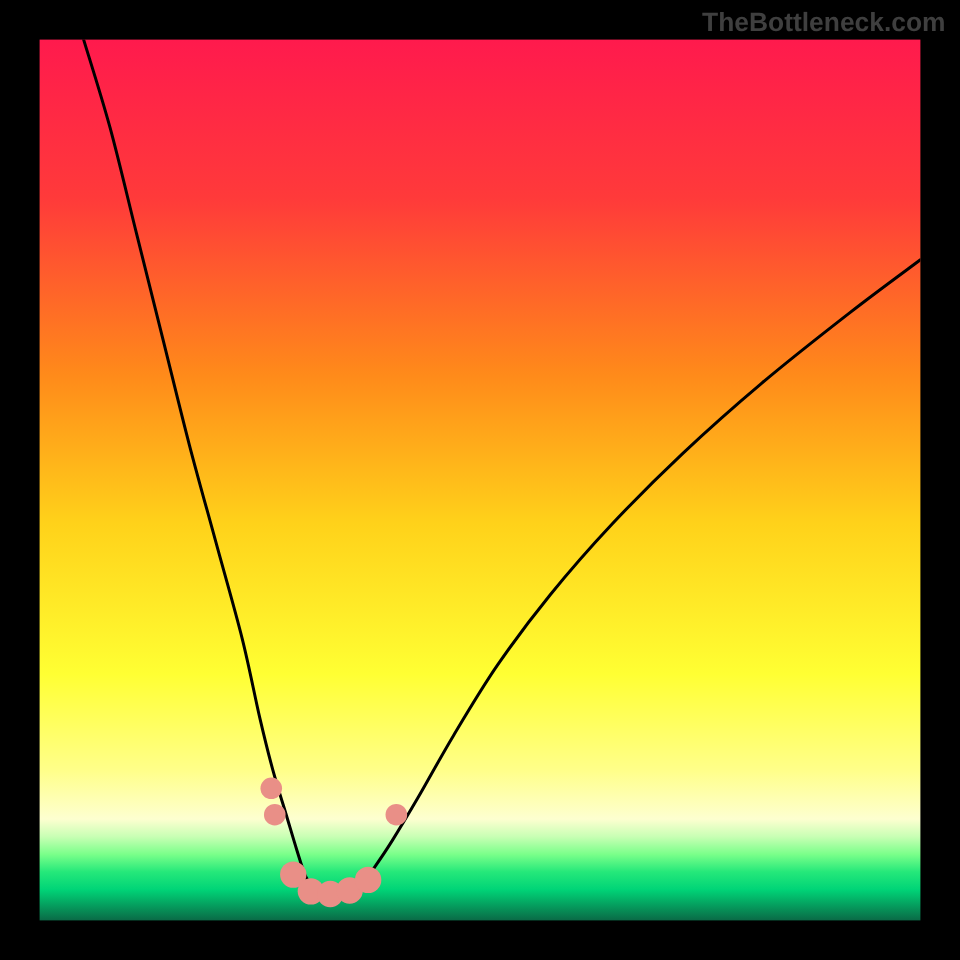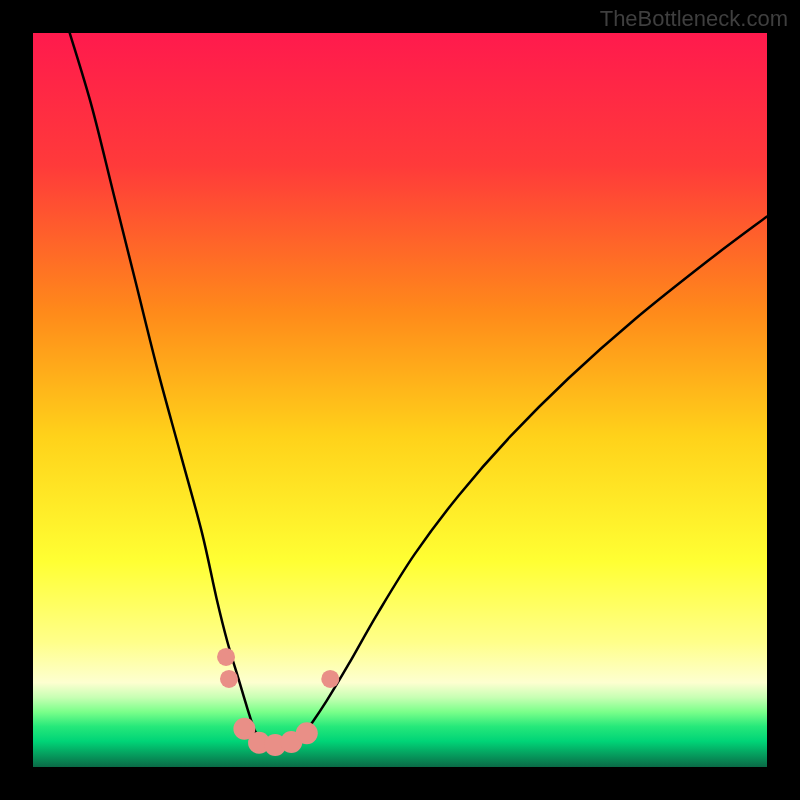--- a/index.html
+++ b/index.html
@@ -18,21 +18,21 @@
     width: 800px;
     height: 800px;
     background: #000000;
   }
   .watermark {
     position: absolute;
     top: 6px;
     right: 12px;
     color: #3f3f3f;
     font-size: 22px;
-    font-weight: 400;
+    font-weight: 700;
     letter-spacing: 0px;
     user-select: none;
   }
   svg.plot {
     position: absolute;
     left: 0;
     top: 0;
   }
 </style>
 </head>

